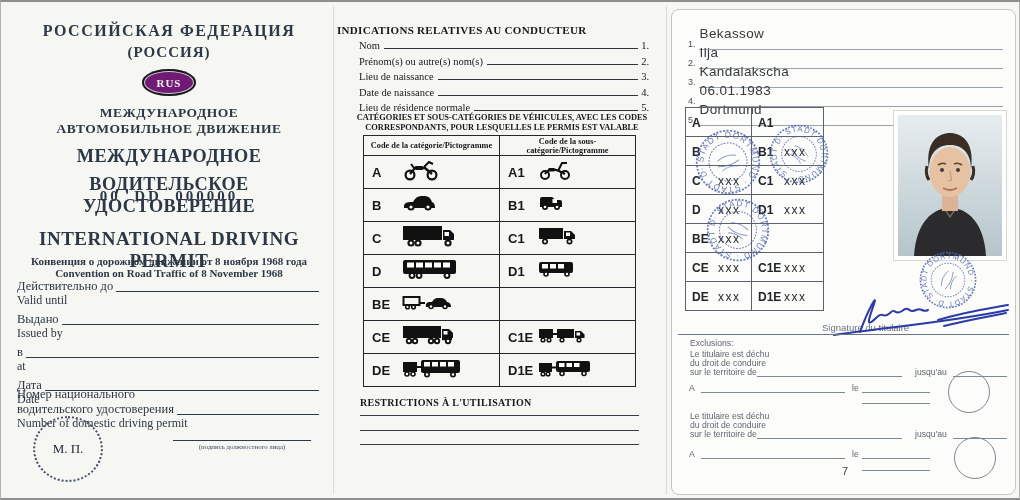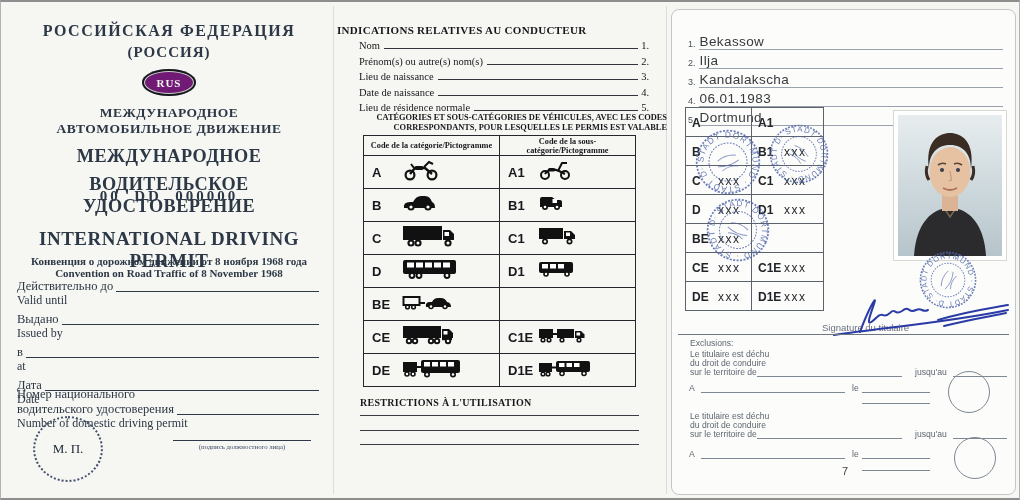--- a/index.html
+++ b/index.html
@@ -36,39 +36,39 @@
     text-align:center;font-size:6.8px;color:#3c4a66;padding-top:2px}
 
   
   .page-mid{position:absolute;left:336px;top:0;width:330px;height:100%;color:#17181c}
   .mp-head{position:absolute;left:0;top:22px;width:100%;text-align:left;font-size:11px;font-weight:bold;letter-spacing:.3px}
   .mp-fields{position:absolute;left:22px;right:18px;top:38px}
   .mp-field{display:flex;align-items:flex-end;margin-bottom:4.6px;font-size:10.5px}
   .mp-label{white-space:nowrap}
   .fill-blk{flex:1;border-bottom:1px solid #33343a;margin:0 3px 2px 4px}
   .mp-numr{font-size:10.5px}
-  .mp-cath{position:absolute;left:0;top:111px;width:100%;text-align:right;
+  .mp-cath{position:absolute;left:0;top:111px;width:100%;text-align:center;
     font-size:8.4px;font-weight:bold;line-height:10px}
   .veh-table{position:absolute;left:26px;top:133px;width:272px;border-collapse:collapse;table-layout:fixed}
   .veh-table td{border:1px solid #26262c;vertical-align:middle}
   .veh-hcell{font-size:8.3px;font-weight:bold;text-align:center;height:20px;font-family:"Liberation Serif",serif}
   .veh-cell{height:33px;padding-left:8px}
   .veh-code{display:inline-block;width:30px;font-family:"Liberation Sans",sans-serif;font-weight:bold;font-size:13px;vertical-align:middle}
   .veh-icon{display:inline-block;vertical-align:middle}
   .mp-restr{position:absolute;left:23px;top:395px;font-size:10px;font-weight:bold;letter-spacing:.3px}
   .mp-line{position:absolute;left:23px;right:28px;border-top:1.5px solid #3a3b44}
 
   
   .page-right{position:absolute;left:670px;top:7px;width:345px;height:486px;
     border:1px solid #c3c7cc;border-radius:8px;background:#fcfcfa;
     font-family:"Liberation Sans",sans-serif;color:#626b77}
   .holder-lines{position:absolute;left:16px;top:21px;right:12px}
   .holder-row{display:flex;align-items:flex-end;height:19px}
   .h-num{font-size:9px;color:#4a5058;margin-right:3px;padding-bottom:1px}
-  .h-val{font-size:13.5px;color:#36393d;letter-spacing:.4px;border-bottom:1px solid #99a1ac;padding:0 2px 0 1px}
+  .h-val{font-size:13.5px;color:#36393d;letter-spacing:.4px;border-bottom:1px solid #99a1ac;padding:0 2px 8px 1px}
   .h-fill{flex:1;border-bottom:1px solid #99a1ac}
   .cachet-table{position:absolute;left:13px;top:97px;border-collapse:collapse;table-layout:fixed}
   .cachet-table td{border:1px solid #5c626b;vertical-align:middle;padding-left:6px}
   .ct-h{height:24px;font-size:13px;letter-spacing:.5px;color:#2b2f35;font-weight:600}
   .ct-c{height:29px}
   .ct-code{display:inline-block;min-width:26px;font-weight:bold;font-size:12px;color:#212429}
   .ct-val{font-size:12px;letter-spacing:1.5px;color:#26292d}
   .photo{position:absolute;left:222px;top:101px;width:112px;height:149px;
     box-shadow:0 0 0 1px #d8d8d2}
   .sig-label{position:absolute;left:150px;top:312px;font-size:9.5px;color:#6a7280}

